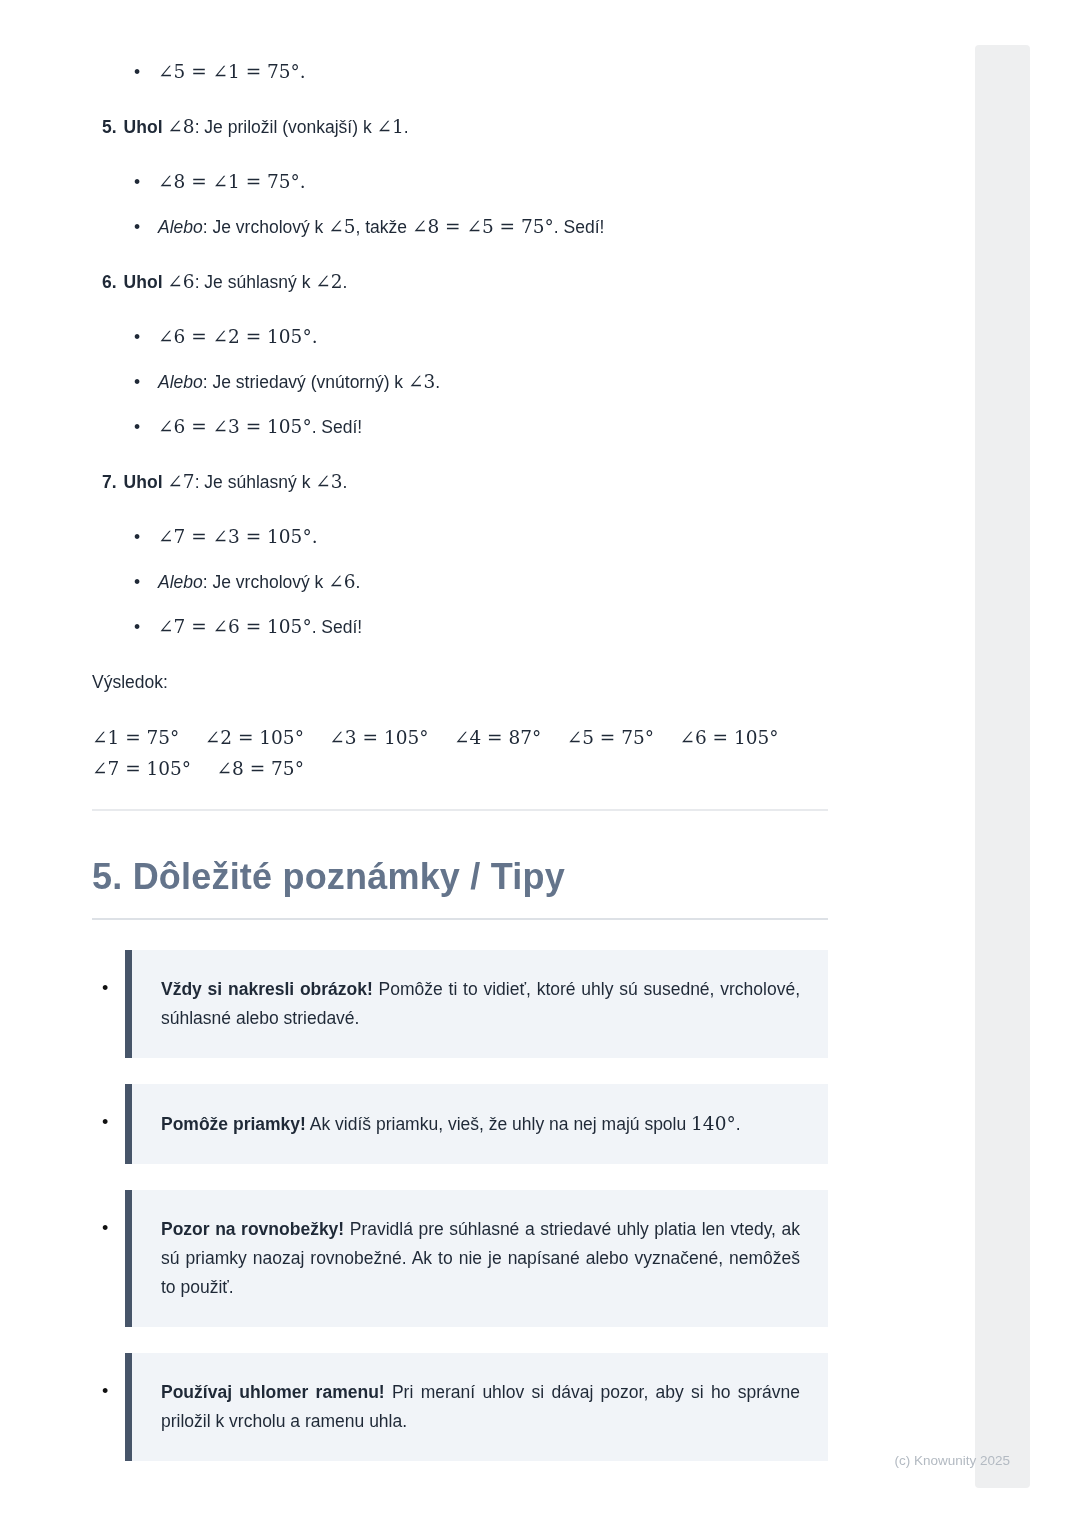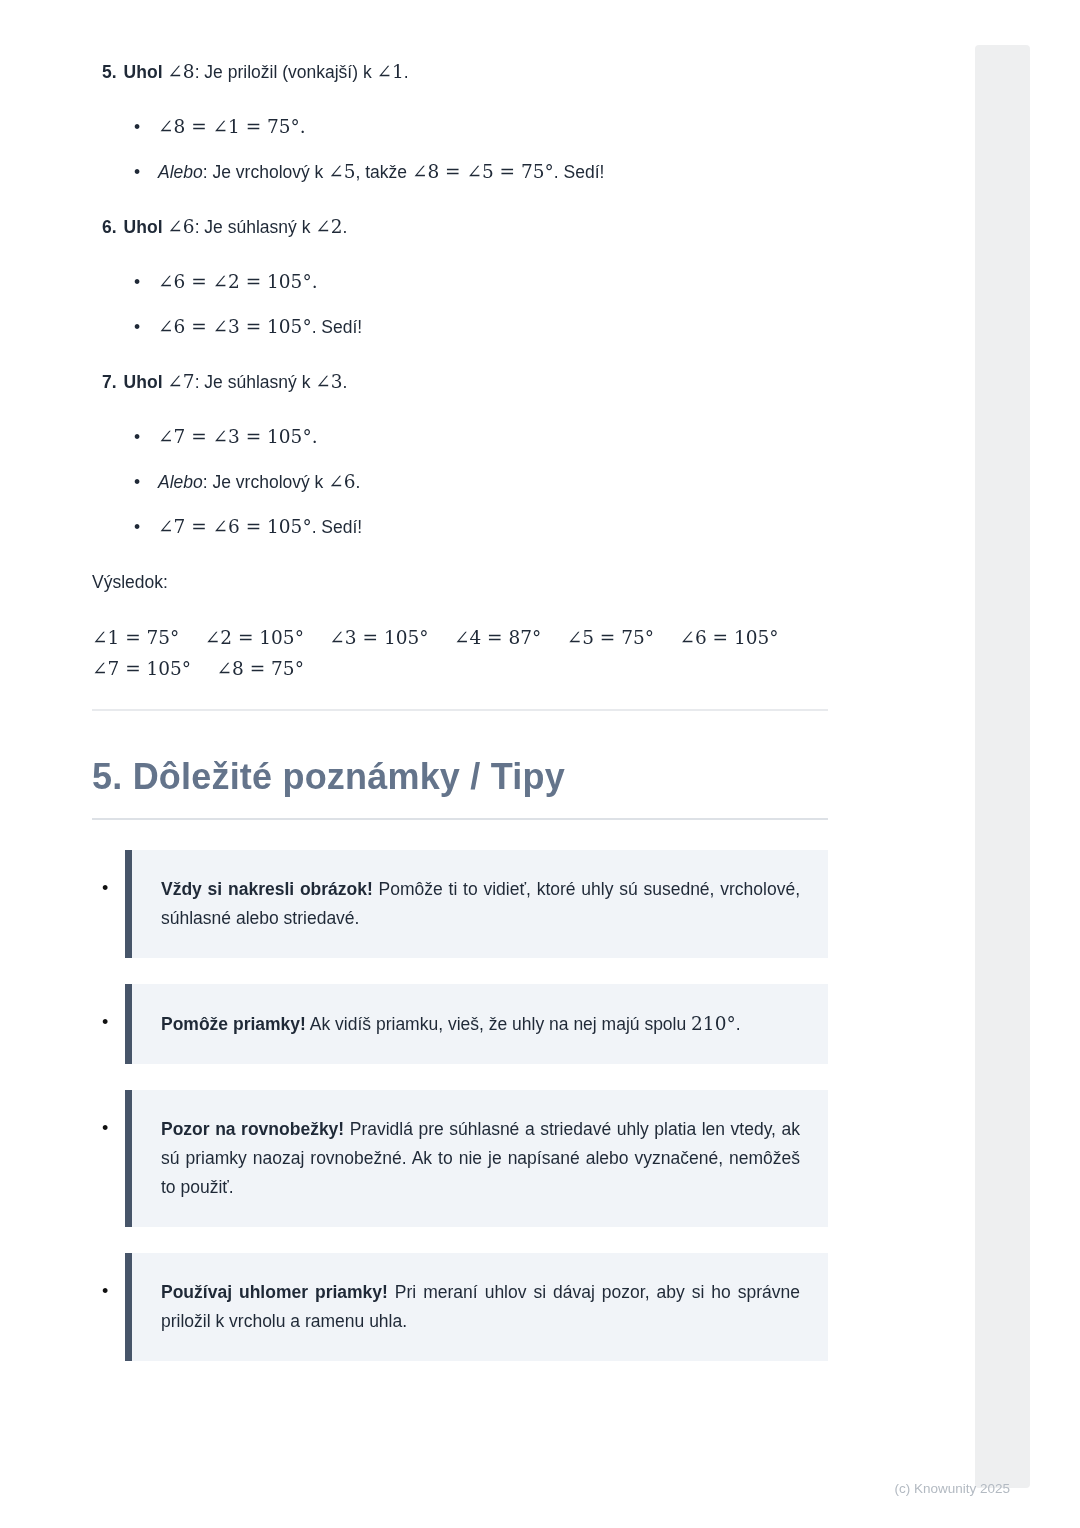--- a/index.html
+++ b/index.html
@@ -60,21 +60,21 @@
     border-radius:0;
     padding:25px 28px 25px 29px;
     font-size:17.5px;
     line-height:29px;
     text-align:justify;
   }
 
   .footer-credit {
     position:absolute;
     right:70px;
-    bottom:32px;
+    bottom:60px;
     font-size:13.5px;
     color:#b3bac2;
     z-index:3;
   }
 
   .scrollbar-track {
     position:absolute;
     left:975px;
     top:45px;
     width:55px;
@@ -84,34 +84,38 @@
     z-index:1;
   }
 </style>
 </head>
 <body>
 
 <div class="scrollbar-track"></div>
 
 <div class="content">
 
+  <ul class="toplist">
+    <li><span class="rich"><span class="seg-m">∠5 = ∠1 = 75°.</span></span></li>
+  </ul>
 
   <div class="num-item">
     <span class="num">5.</span><span class="rich"><span class="seg-b">Uhol </span><span class="seg-m">∠8</span><span class="seg-n">: Je priložil (vonkajší) k </span><span class="seg-m">∠1</span><span class="seg-n">.</span></span>
   </div>
   <ul class="sub">
     <li><span class="rich"><span class="seg-m">∠8 = ∠1 = 75°.</span></span></li>
     <li><span class="rich"><span class="seg-i">Alebo</span><span class="seg-n">: Je vrcholový k </span><span class="seg-m">∠5</span><span class="seg-n">, takže </span><span class="seg-m">∠8 = ∠5 = 75°</span><span class="seg-n">. Sedí!</span></span></li>
   </ul>
 
   <div class="num-item">
     <span class="num">6.</span><span class="rich"><span class="seg-b">Uhol </span><span class="seg-m">∠6</span><span class="seg-n">: Je súhlasný k </span><span class="seg-m">∠2</span><span class="seg-n">.</span></span>
   </div>
   <ul class="sub">
     <li><span class="rich"><span class="seg-m">∠6 = ∠2 = 105°.</span></span></li>
+    <li><span class="rich"><span class="seg-i">Alebo</span><span class="seg-n">: Je striedavý (vnútorný) k </span><span class="seg-m">∠3</span><span class="seg-n">.</span></span></li>
     <li><span class="rich"><span class="seg-m">∠6 = ∠3 = 105°</span><span class="seg-n">. Sedí!</span></span></li>
   </ul>
 
   <div class="num-item">
     <span class="num">7.</span><span class="rich"><span class="seg-b">Uhol </span><span class="seg-m">∠7</span><span class="seg-n">: Je súhlasný k </span><span class="seg-m">∠3</span><span class="seg-n">.</span></span>
   </div>
   <ul class="sub">
     <li><span class="rich"><span class="seg-m">∠7 = ∠3 = 105°.</span></span></li>
     <li><span class="rich"><span class="seg-i">Alebo</span><span class="seg-n">: Je vrcholový k </span><span class="seg-m">∠6</span><span class="seg-n">.</span></span></li>
     <li><span class="rich"><span class="seg-m">∠7 = ∠6 = 105°</span><span class="seg-n">. Sedí!</span></span></li>
@@ -132,25 +136,25 @@
 
   <hr class="divider">
 
   <h2 class="section-heading">5. Dôležité poznámky / Tipy</h2>
 
   <ul class="tips">
     <li class="tip">
       <div class="tip-box"><span class="rich"><span class="seg-b">Vždy si nakresli obrázok!</span><span class="seg-n"> Pomôže ti to vidieť, ktoré uhly sú susedné, vrcholové, súhlasné alebo striedavé.</span></span></div>
     </li>
     <li class="tip">
-      <div class="tip-box"><span class="rich"><span class="seg-b">Pomôže priamky!</span><span class="seg-n"> Ak vidíš priamku, vieš, že uhly na nej majú spolu </span><span class="seg-m">210°</span><span class="seg-n">.</span></span></div>
+      <div class="tip-box"><span class="rich"><span class="seg-b">Pomôže priamky!</span><span class="seg-n"> Ak vidíš priamku, vieš, že uhly na nej majú spolu </span><span class="seg-m">140°</span><span class="seg-n">.</span></span></div>
     </li>
     <li class="tip">
       <div class="tip-box"><span class="rich"><span class="seg-b">Pozor na rovnobežky!</span><span class="seg-n"> Pravidlá pre súhlasné a striedavé uhly platia len vtedy, ak sú priamky naozaj rovnobežné. Ak to nie je napísané alebo vyznačené, nemôžeš to použiť.</span></span></div>
     </li>
     <li class="tip">
-      <div class="tip-box"><span class="rich"><span class="seg-b">Používaj uhlomer priamky!</span><span class="seg-n"> Pri meraní uhlov si dávaj pozor, aby si ho správne priložil k vrcholu a ramenu uhla.</span></span></div>
+      <div class="tip-box"><span class="rich"><span class="seg-b">Používaj uhlomer ramenu!</span><span class="seg-n"> Pri meraní uhlov si dávaj pozor, aby si ho správne priložil k vrcholu a ramenu uhla.</span></span></div>
     </li>
   </ul>
 
 </div>
 
 <div class="footer-credit">(c) Knowunity 2025</div>
 
 </body></html>

